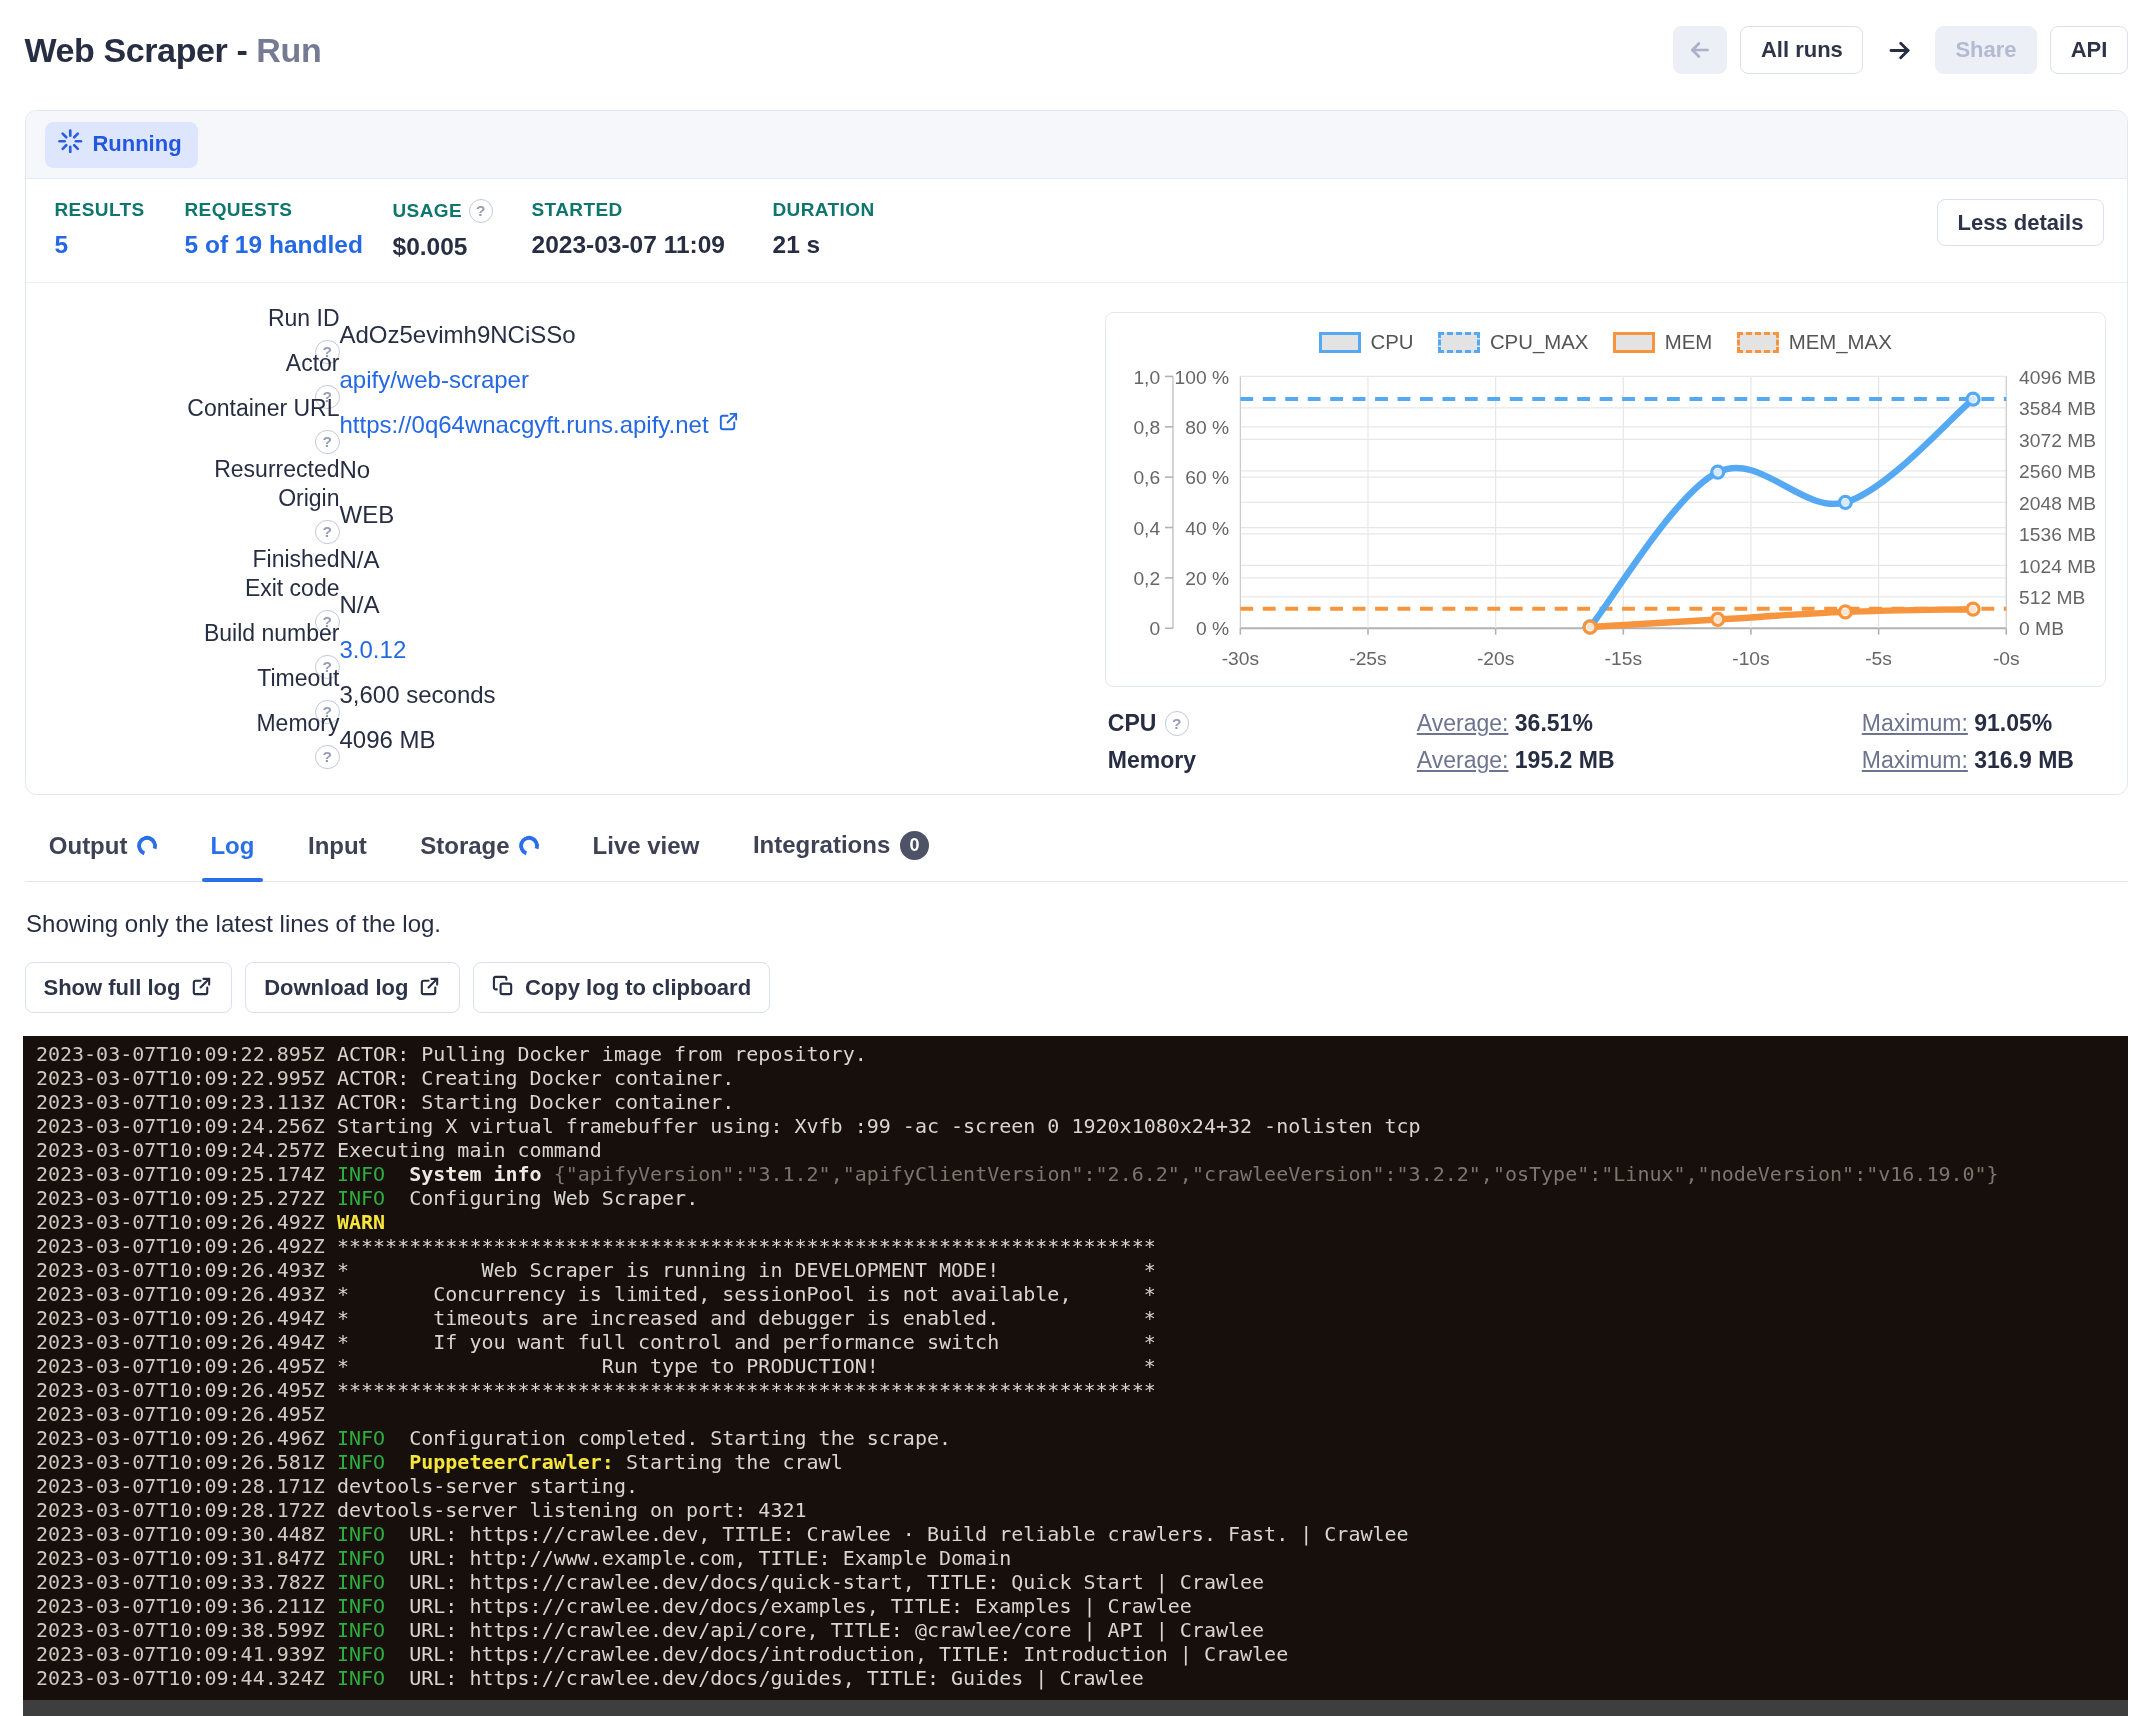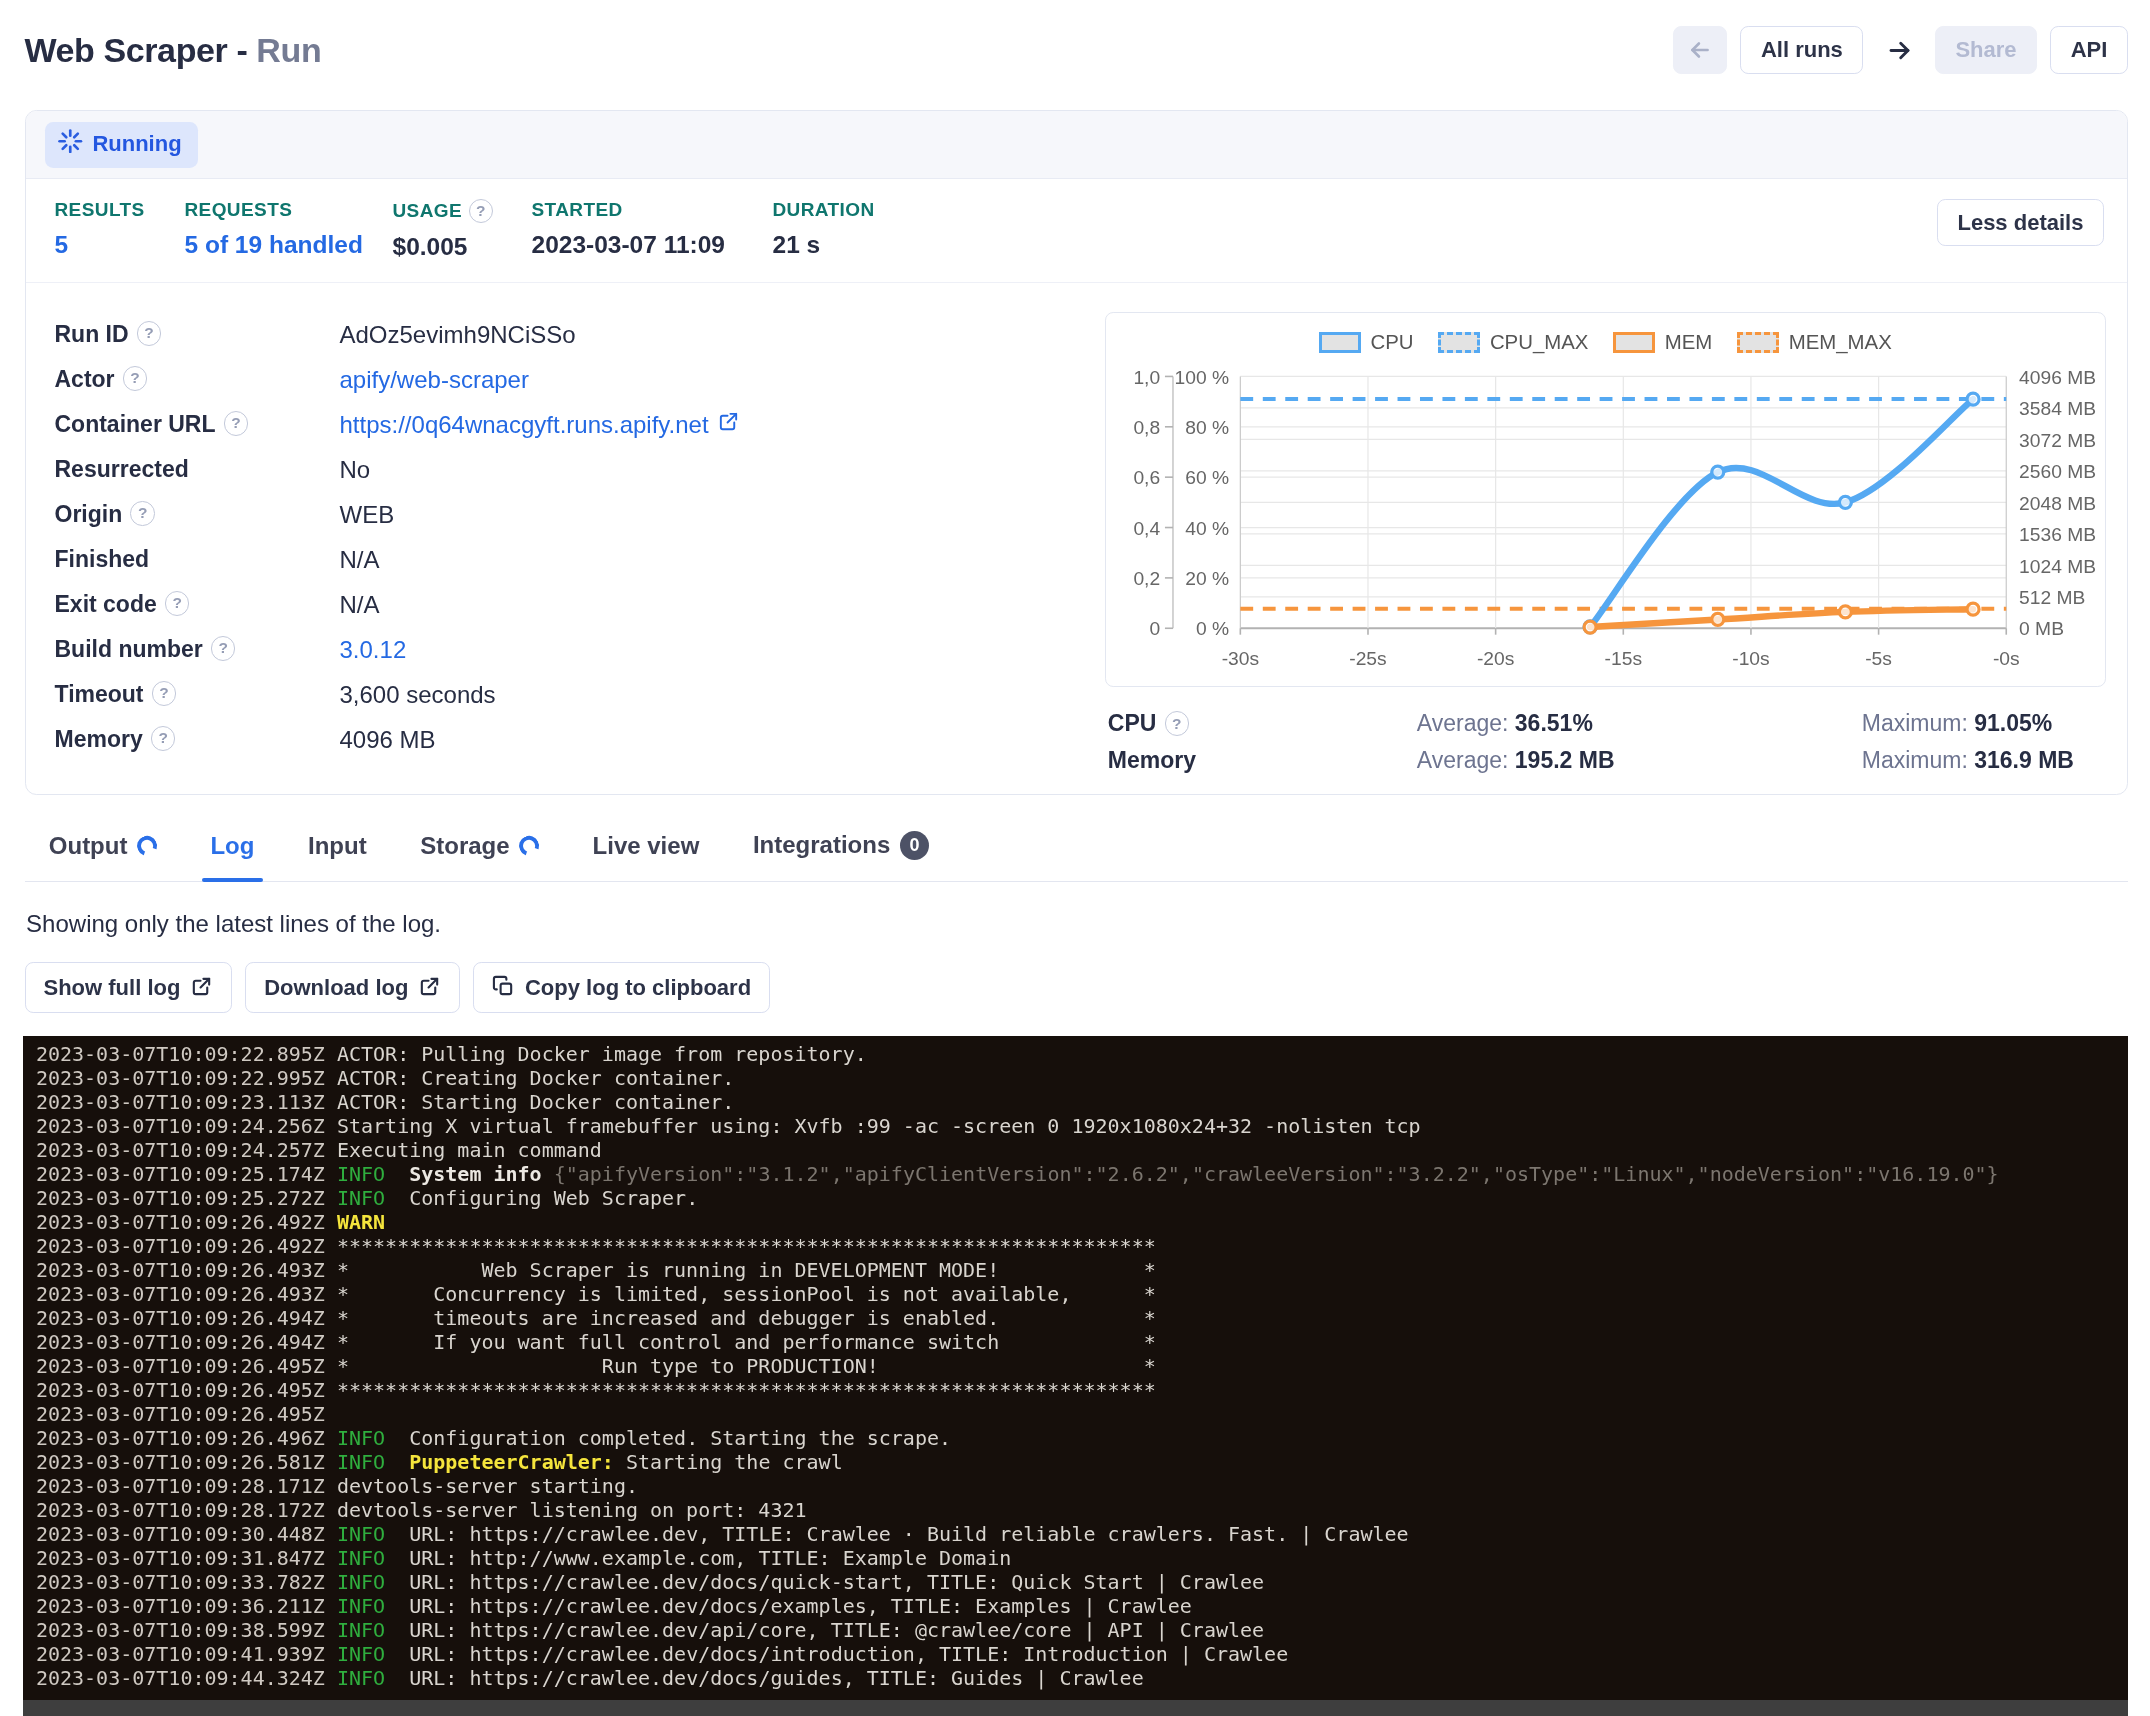--- a/index.html
+++ b/index.html
@@ -31,43 +31,43 @@
   .stat-label { font-size:19px; font-weight:700; color:#0f766e; letter-spacing:0.4px;
     display:flex; align-items:center; gap:6.5px; }
   .stat-value { font-size:24.5px; font-weight:700; color:#272d43; }
   .stat-value.blue { color:#2469e3; }
   .w-results{width:130px;} .w-requests{width:208px;} .w-usage{width:139px;} .w-started{width:241px;}
   .less-details { margin-left:auto; }
 
   .panel-body { display:flex; padding:29px 21px 19.6px 29px; }
   .details-col { width:1050px; display:flex; flex-direction:column; }
   .detail-row { display:flex; align-items:center; height:45px; }
-  .detail-label { width:285px; display:flex; align-items:flex-start; gap:8.2px;
-    font-size:23px; font-weight:700; color:#272d43; }
+  .detail-label { width:285px; display:flex; align-items:flex-end; gap:8.2px;
+    font-size:23px; font-weight:400; color:#272d43;flex-direction:column; }
   .detail-value { font-size:24px; color:#272d43; display:flex; align-items:center; gap:8.2px; }
   .detail-value.link { color:#2469e3; }
   .help { width:24.5px; height:24.5px; border:1.6px solid #c3c9da; border-radius:50%; color:#959db5;
     display:inline-flex; align-items:center; justify-content:center; flex:0 0 auto;
     font-size:15.5px; font-weight:700; cursor:pointer; }
   .help::after { content:"?"; }
 
   .chart-col { flex:1; display:flex; flex-direction:column; }
   .chart-card { border:1.6px solid #e3e7f1; border-radius:8.2px; padding:14.7px 6.5px 1.6px; background:#fff; }
   .chart-legend { display:flex; justify-content:center; align-items:center; gap:24.5px; margin:3.3px 0 8.2px; }
   .legend-item { display:flex; align-items:center; gap:9.8px; cursor:pointer; }
   .swatch { width:42px; height:21px; background:#e3e3e3; border:3.3px solid #999; }
   .swatch.dashed { border-style:dashed; }
   .legend-label { font-size:20.4px; color:#555; }
   .chart-svg { width:100%; display:block; }
   .tick { font-size:24px; fill:#666; font-family:"Liberation Sans", sans-serif; }
 
   .resource-rows { margin-top:23px; padding-left:3.3px; display:grid;
     grid-template-columns:309px 445px 1fr; row-gap:9.8px; font-size:23px; }
   .res-label { display:flex; align-items:center; gap:8.2px; font-weight:600; color:#272d43; }
-  .res-pair .k { color:#6d7490; }
+  .res-pair .k { color:#6d7490;text-decoration:underline; }
   .res-pair .v { color:#272d43; font-weight:600; }
 
   
   .tabs { display:flex; align-items:flex-end; gap:47px; margin-top:28px; padding:0 0 0 21px;
     border-bottom:1.6px solid #e3e6f0; }
   .tab { display:flex; align-items:center; gap:9.8px; font-size:24px; font-weight:600; color:#3f4254;
     padding:8.2px 3.3px 21px; cursor:pointer; position:relative; }
   .tab.active { color:#2a6fe8; }
   .tab.active::after { content:""; position:absolute; left:-4.9px; right:-4.9px; bottom:-1.6px; height:4.9px;
     background:#2a6fe8; border-radius:2.4px; }

